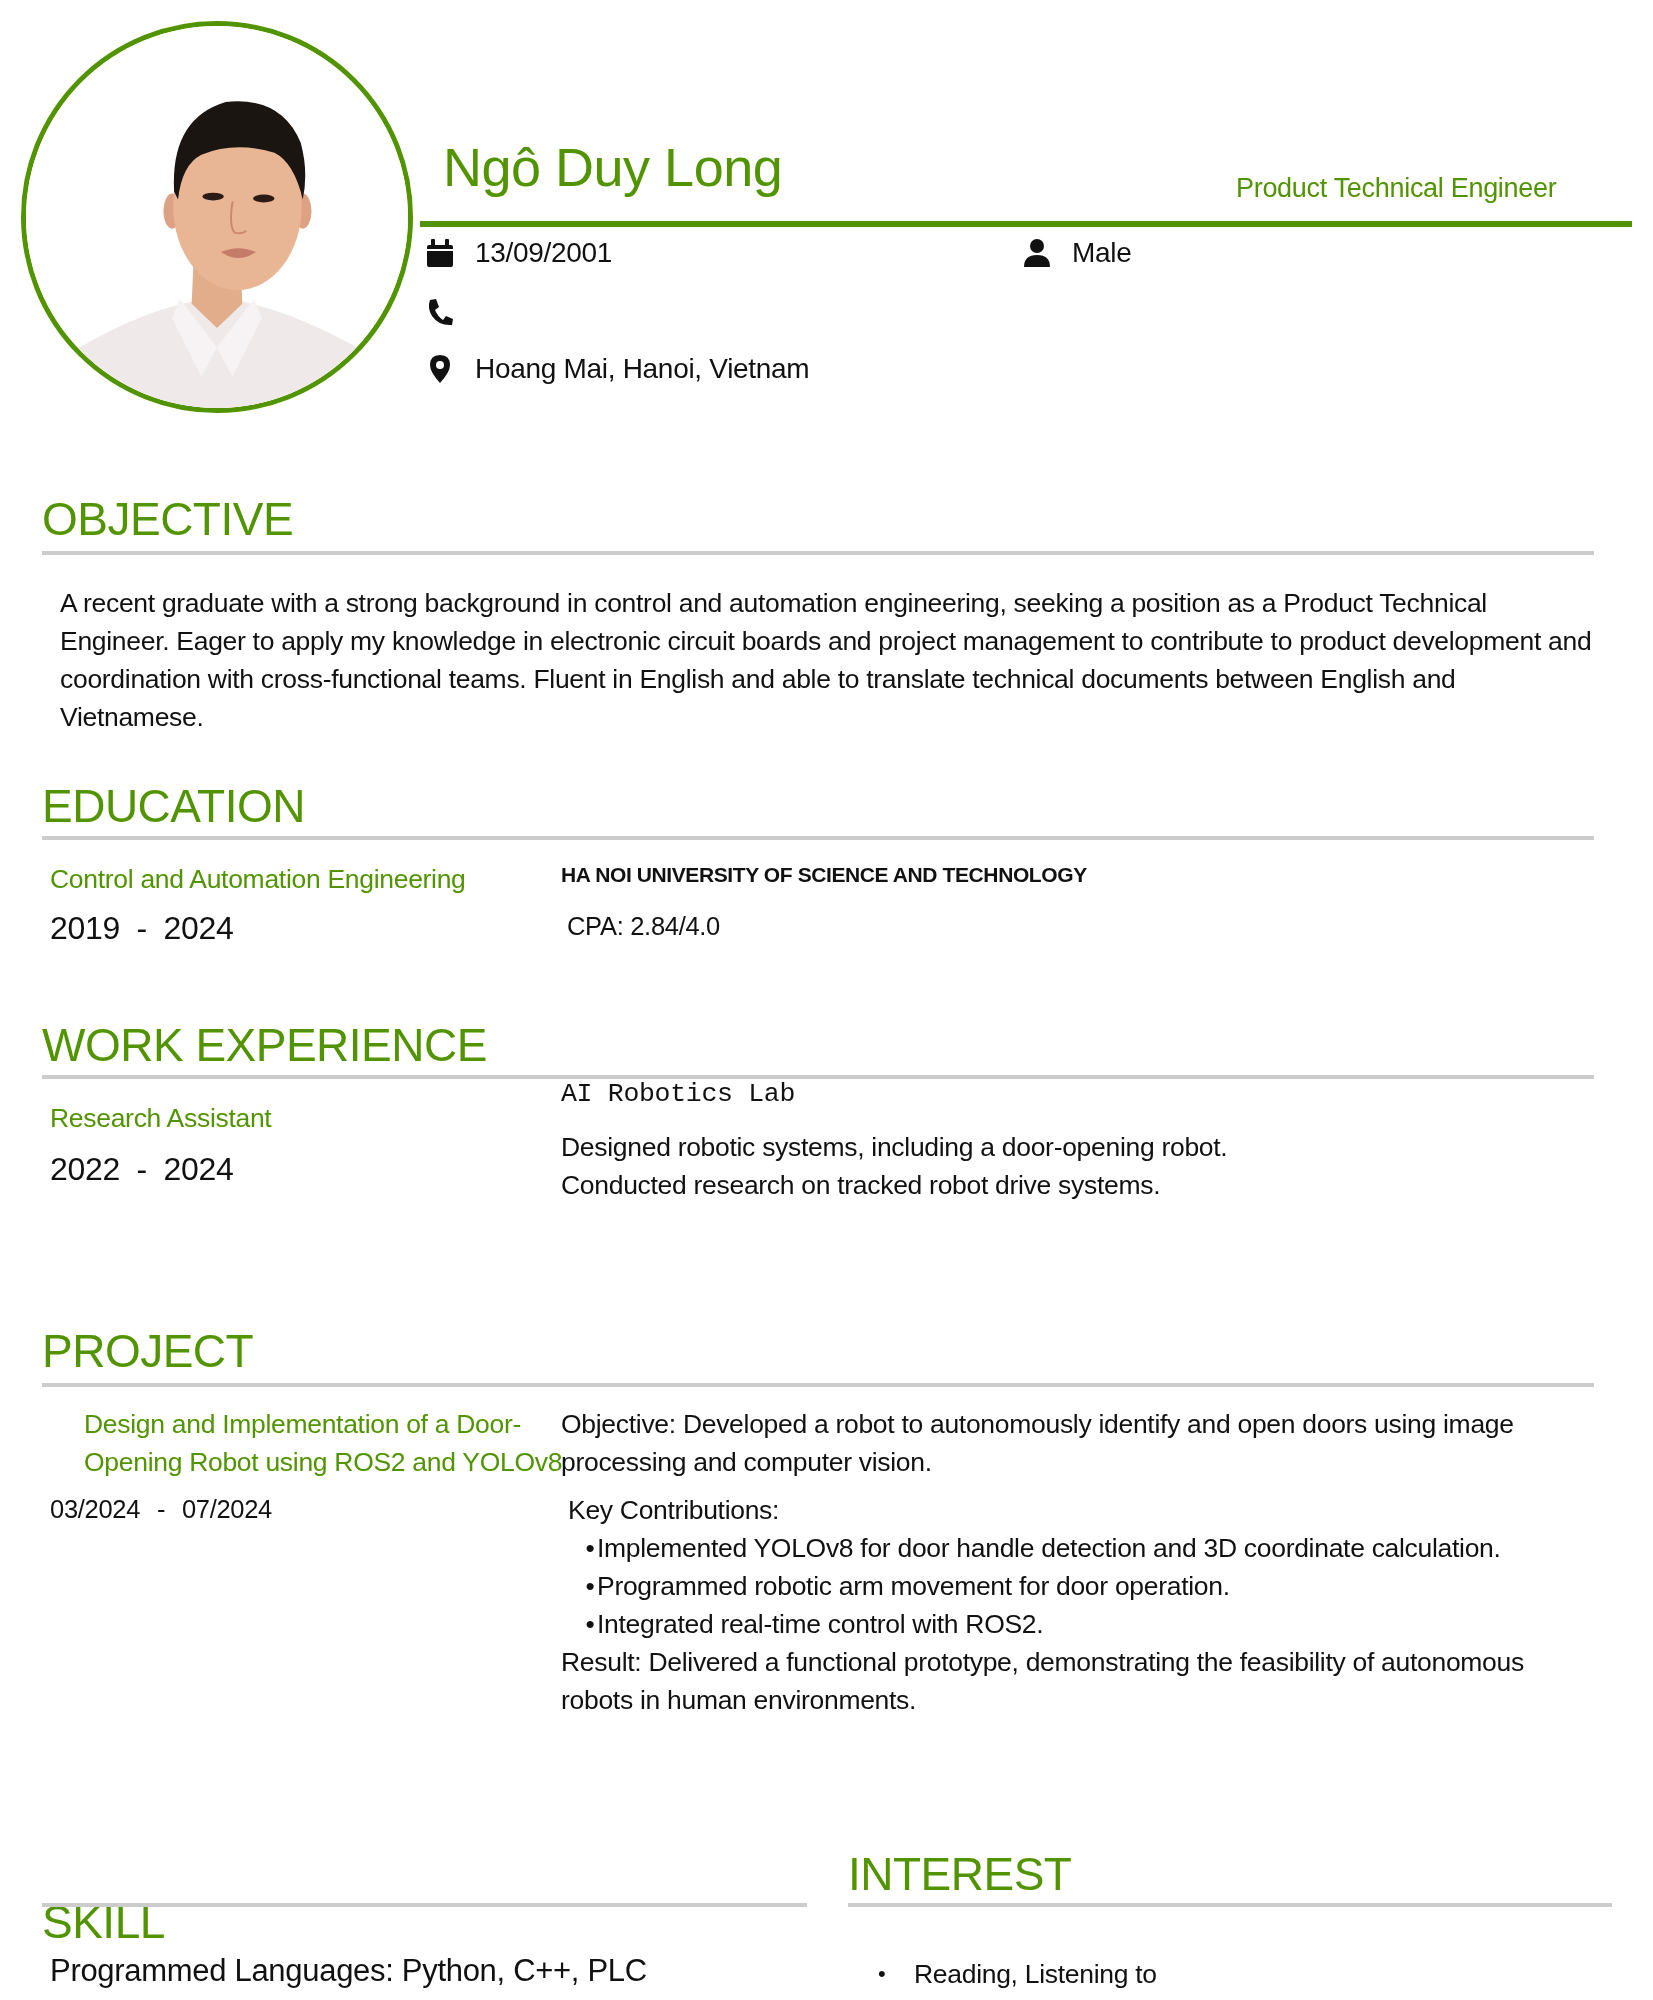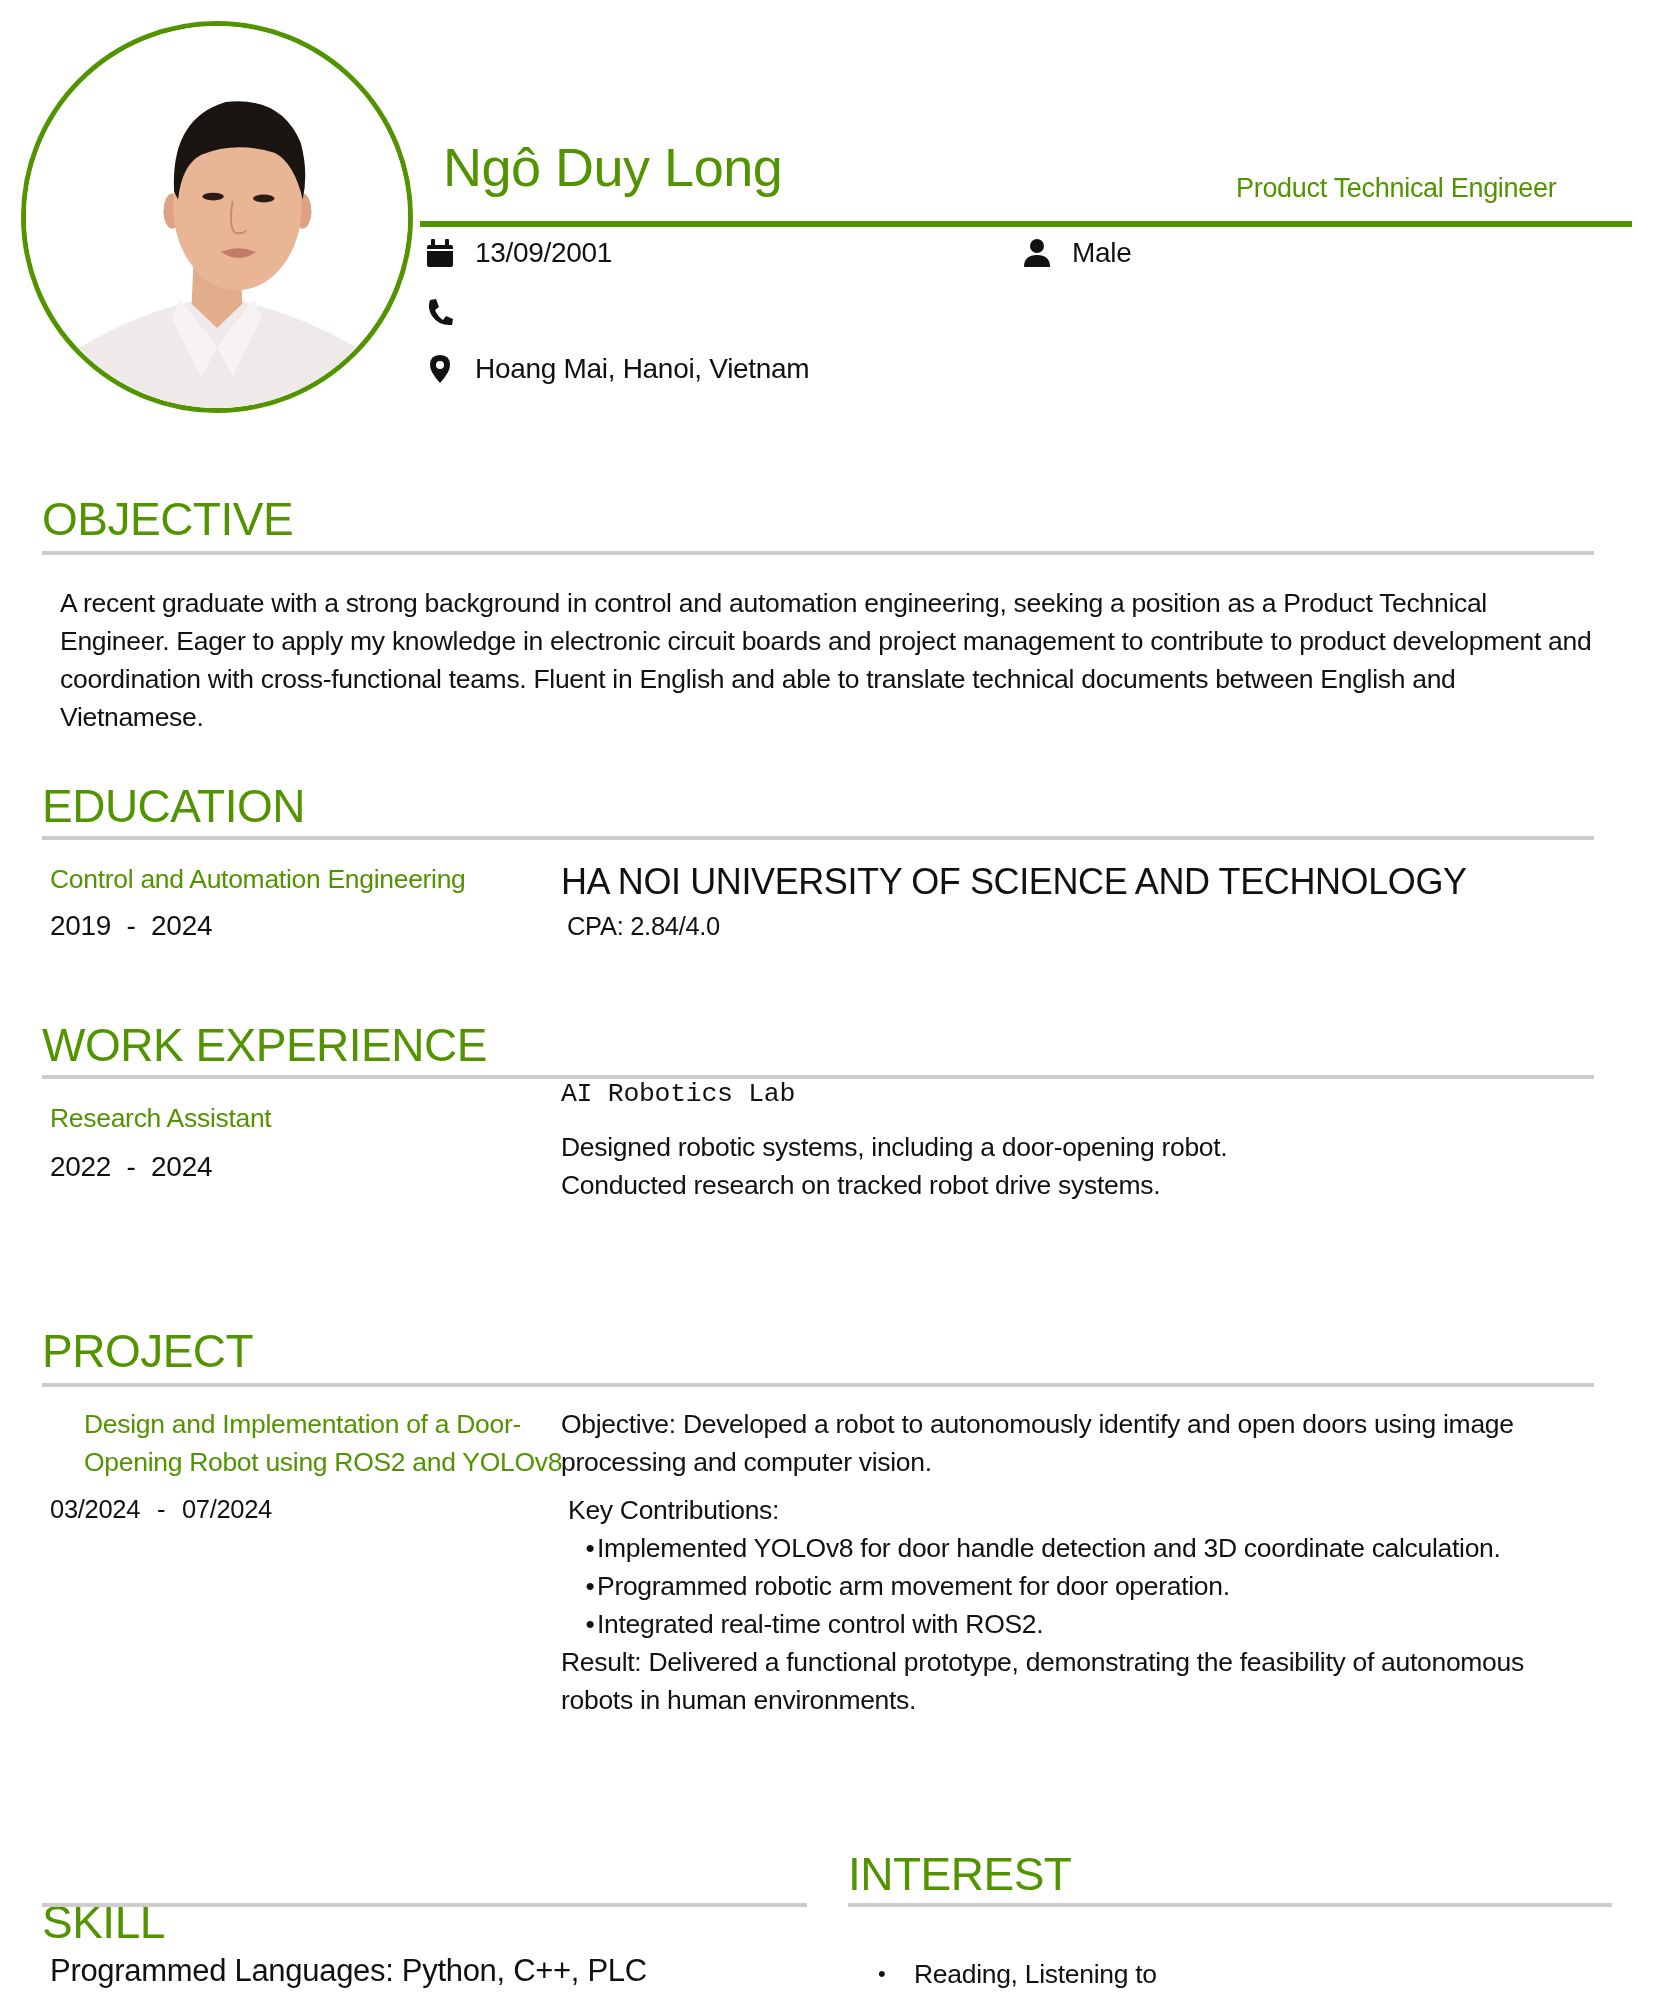--- a/index.html
+++ b/index.html
@@ -21,21 +21,21 @@
   .header-rule { left: 420px; top: 221px; width: 1212px; height: 6px; background: #529400; }
   .info-row { display: flex; align-items: center; font-size: 28px; line-height: 1; letter-spacing: -0.3px; }
   .info-row .ic { width: 30px; height: 30px; margin-right: 20px; display: inline-flex; align-items: center; justify-content: center; }
   .info-row .ic svg { width: 26px; height: 28px; }
 
   
   .sec-title { font-size: 46px; line-height: 1; letter-spacing: -0.5px; }
   .sec-rule { height: 4px; background: #cccccc; }
   .body-text { font-size: 26.5px; line-height: 38px; letter-spacing: -0.3px; }
   .col-title { font-size: 26.5px; line-height: 38px; letter-spacing: -0.3px; }
-  .col-date { font-size: 28px; line-height: 1; letter-spacing: -0.3px; }
+  .col-date { font-size: 32px; line-height: 1; letter-spacing: -0.3px; }
   .bullet-li { display: flex; }
   .bullet-li .dot { width: 14px; text-align: center; }
 </style>
 </head>
 <body>
 
 <div class="abs avatar">
   <svg viewBox="0 0 392 392">
     <rect width="392" height="392" fill="#ffffff"></rect>
 
@@ -116,21 +116,21 @@
 
 <div class="abs sec-title green" style="left:42px; top:783px;">EDUCATION</div>
 <div class="abs sec-rule" style="left:42px; top:836px; width:1552px;"></div>
 
 <div class="abs col-title green" style="left:50px; top:860px;">Control and Automation Engineering</div>
 <div class="abs col-date" style="left:50px; top:912px;">
   <span>2019</span>
   <span style="margin:0 8px;">-</span>
   <span>2024</span>
 </div>
-<div class="abs" style="left:561px; top:864px; font-size:36px; font-weight:normal; letter-spacing:-0.4px; line-height:1;">HA NOI UNIVERSITY OF SCIENCE AND TECHNOLOGY</div>
+<div class="abs" style="left:561px; top:864px; font-size:21px; font-weight:bold; letter-spacing:-0.4px; line-height:1;">HA NOI UNIVERSITY OF SCIENCE AND TECHNOLOGY</div>
 <div class="abs" style="left:567px; top:914px; font-size:25.5px; letter-spacing:-0.3px; line-height:1;">CPA: 2.84/4.0</div>
 
 <div class="abs sec-title green" style="left:42px; top:1022px;">WORK EXPERIENCE</div>
 <div class="abs sec-rule" style="left:42px; top:1075px; width:1552px;"></div>
 
 <div class="abs col-title green" style="left:50px; top:1099px;">Research Assistant</div>
 <div class="abs col-date" style="left:50px; top:1153px;">
   <span>2022</span>
   <span style="margin:0 8px;">-</span>
   <span>2024</span>

